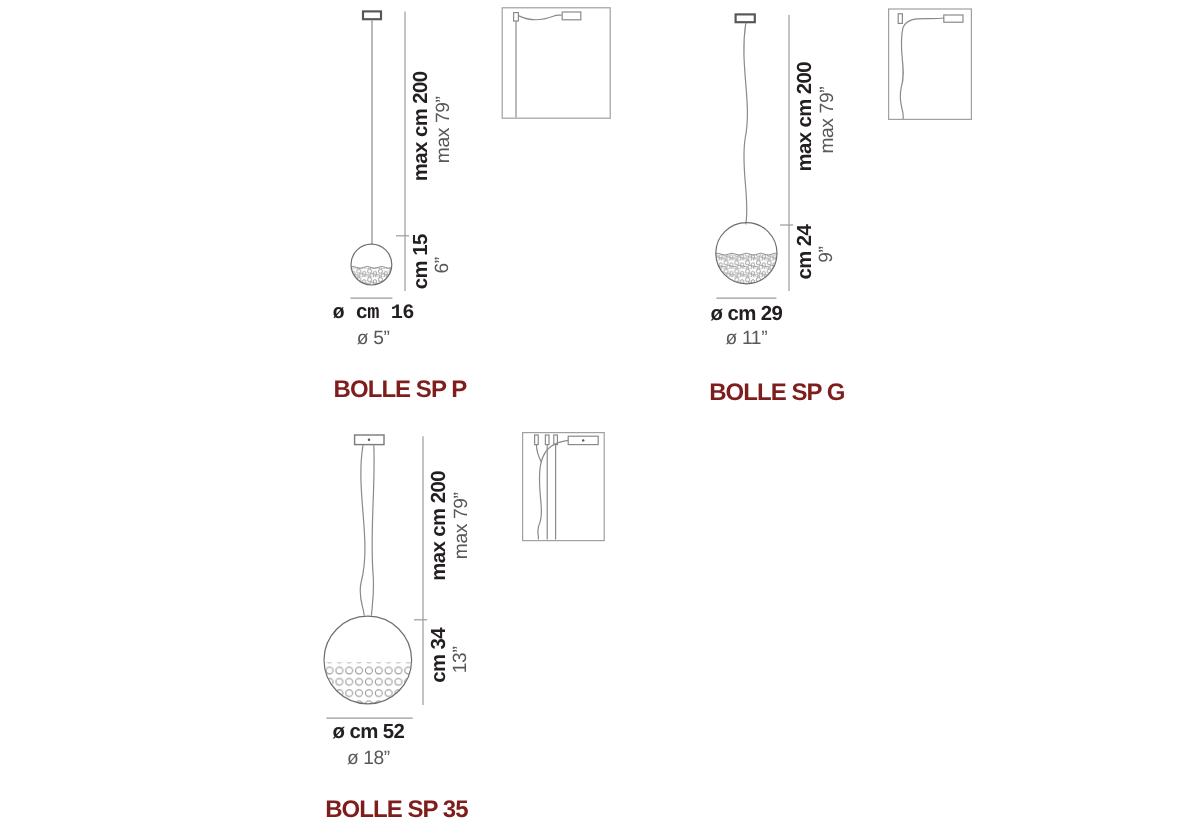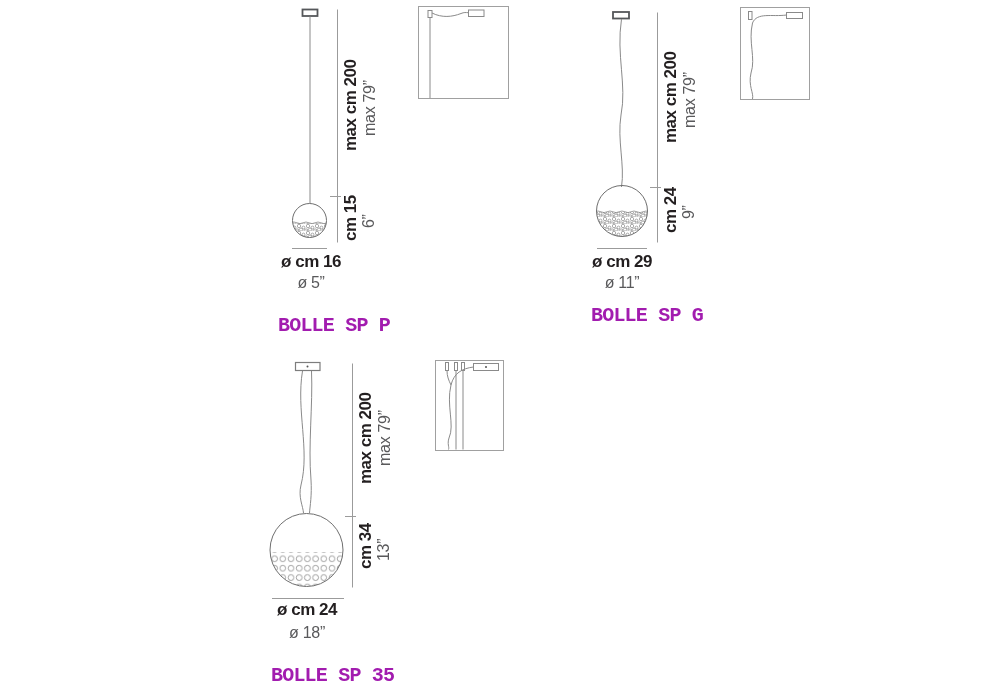--- a/index.html
+++ b/index.html
@@ -9,21 +9,21 @@
   }
   .art{position:absolute;left:0;top:0;}
   .lbl{position:absolute;color:#231f20;white-space:nowrap;}
   .vlabel{
     position:absolute;writing-mode:vertical-rl;transform:rotate(180deg);
     text-align:center;white-space:nowrap;
   }
   .b{font-weight:700;font-size:17px;letter-spacing:-0.5px;color:#231f20;}
   .sub{font-weight:400;font-size:16px;color:#59595b;letter-spacing:-0.3px;}
   .hcenter{text-align:center;}
-  .title{font-weight:700;font-size:20px;letter-spacing:-0.8px;color:#a21caf;font-family:Liberation Mono, monospace;}
+  .title{font-weight:700;font-size:20px;letter-spacing:-0.8px;color:#7f1d1d;}
 </style>
 </head>
 <body>
 
 <div class="canvas">
 
   <svg class="art" width="1000" height="700" viewBox="0 0 1000 700">
     <defs>
       <pattern id="bub" width="9" height="7" patternUnits="userSpaceOnUse">
         <circle cx="2" cy="2" r="1.7" fill="none" stroke="#8a8a8a" stroke-width="0.7"></circle>
@@ -115,33 +115,33 @@
         <path d="M473.5,367 C462,368.5 454,373 451,385 C446,405 455,425 449,438 C447,444 449.5,447 448.5,449.5" fill="none" stroke="#8a8a8a" stroke-width="1"></path>
         <path d="M447,370.5 C447,376 448.5,380 451,385" fill="none" stroke="#8a8a8a" stroke-width="1"></path>
       </g>
     </g>
   </svg>
 
   <div class="vlabel b" style="left:341px;top:55px;height:100px;width:22px;">max cm 200</div>
   <div class="vlabel sub" style="left:361px;top:63px;height:90px;width:20px;">max 79”</div>
   <div class="vlabel b" style="left:341px;top:191px;height:54px;width:22px;">cm 15</div>
   <div class="vlabel sub" style="left:360px;top:199px;height:44px;width:20px;">6”</div>
-  <div class="lbl b hcenter" style="left:266px;top:252px;width:90px;">ø cm 16</div>
+  <div class="lbl b hcenter" style="left:266px;top:252px;width:90px;font-family:Liberation Mono, monospace;">ø cm 16</div>
   <div class="lbl sub hcenter" style="left:266px;top:274px;width:90px;">ø 5”</div>
   <div class="lbl title" style="left:278px;top:314px;">BOLLE SP P</div>
 
   <div class="vlabel b" style="left:661px;top:47px;height:100px;width:22px;">max cm 200</div>
   <div class="vlabel sub" style="left:681px;top:55px;height:90px;width:20px;">max 79”</div>
   <div class="vlabel b" style="left:661px;top:183px;height:54px;width:22px;">cm 24</div>
   <div class="vlabel sub" style="left:680px;top:190px;height:44px;width:20px;">9”</div>
   <div class="lbl b hcenter" style="left:577px;top:252px;width:90px;">ø cm 29</div>
   <div class="lbl sub hcenter" style="left:577px;top:274px;width:90px;">ø 11”</div>
-  <div class="lbl title" style="left:591px;top:304px;">BOLLE SP G</div>
+  <div class="lbl title" style="left:591px;top:316px;">BOLLE SP G</div>
 
   <div class="vlabel b" style="left:356px;top:388px;height:100px;width:22px;">max cm 200</div>
   <div class="vlabel sub" style="left:376px;top:393px;height:90px;width:20px;">max 79”</div>
   <div class="vlabel b" style="left:356px;top:519px;height:54px;width:22px;">cm 34</div>
   <div class="vlabel sub" style="left:375px;top:528px;height:44px;width:20px;">13”</div>
-  <div class="lbl b hcenter" style="left:262px;top:600px;width:90px;">ø cm 24</div>
+  <div class="lbl b hcenter" style="left:262px;top:600px;width:90px;">ø cm 52</div>
   <div class="lbl sub hcenter" style="left:262px;top:624px;width:90px;">ø 18”</div>
   <div class="lbl title" style="left:271px;top:664px;">BOLLE SP 35</div>
 
 </div>
 
 </body></html>

